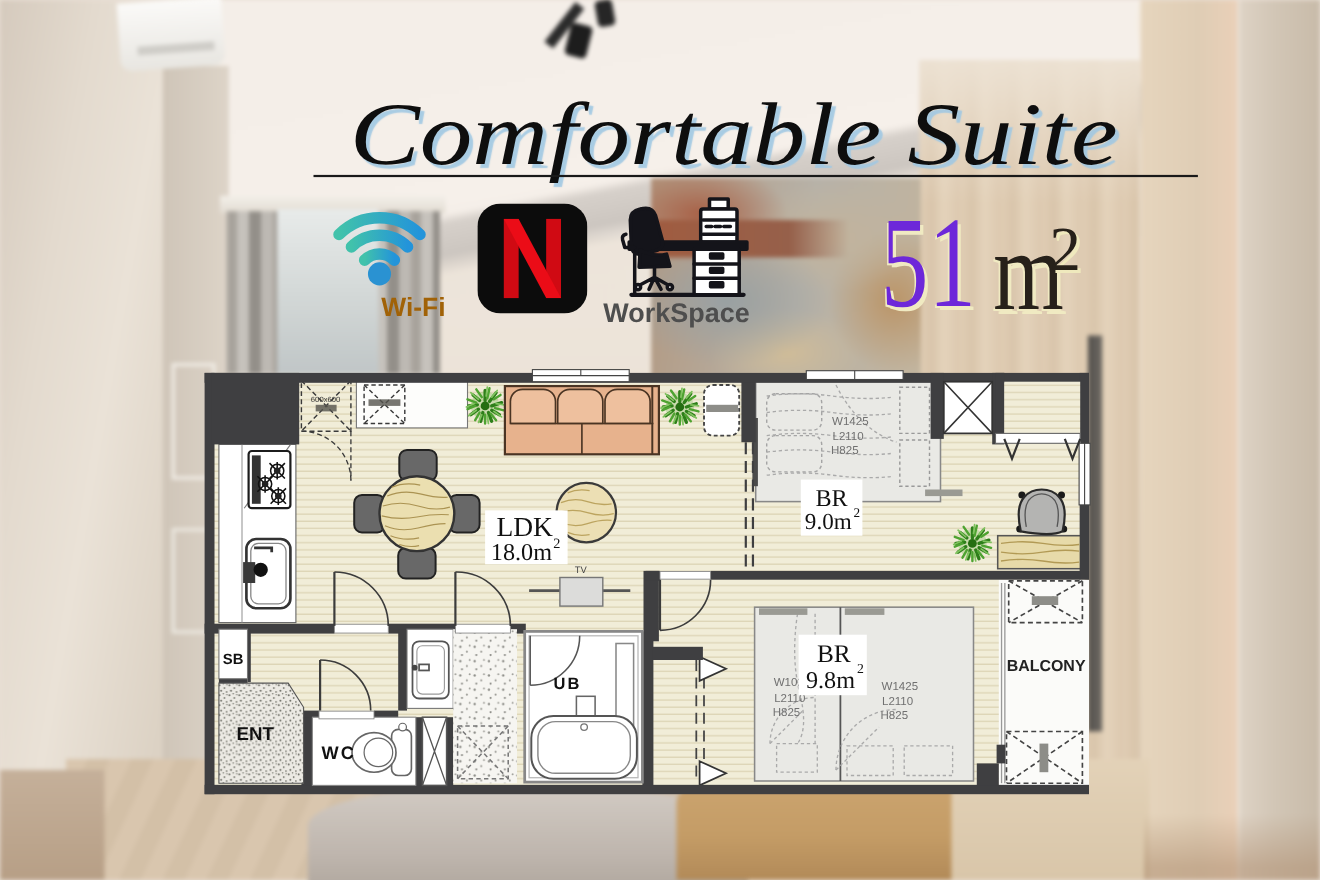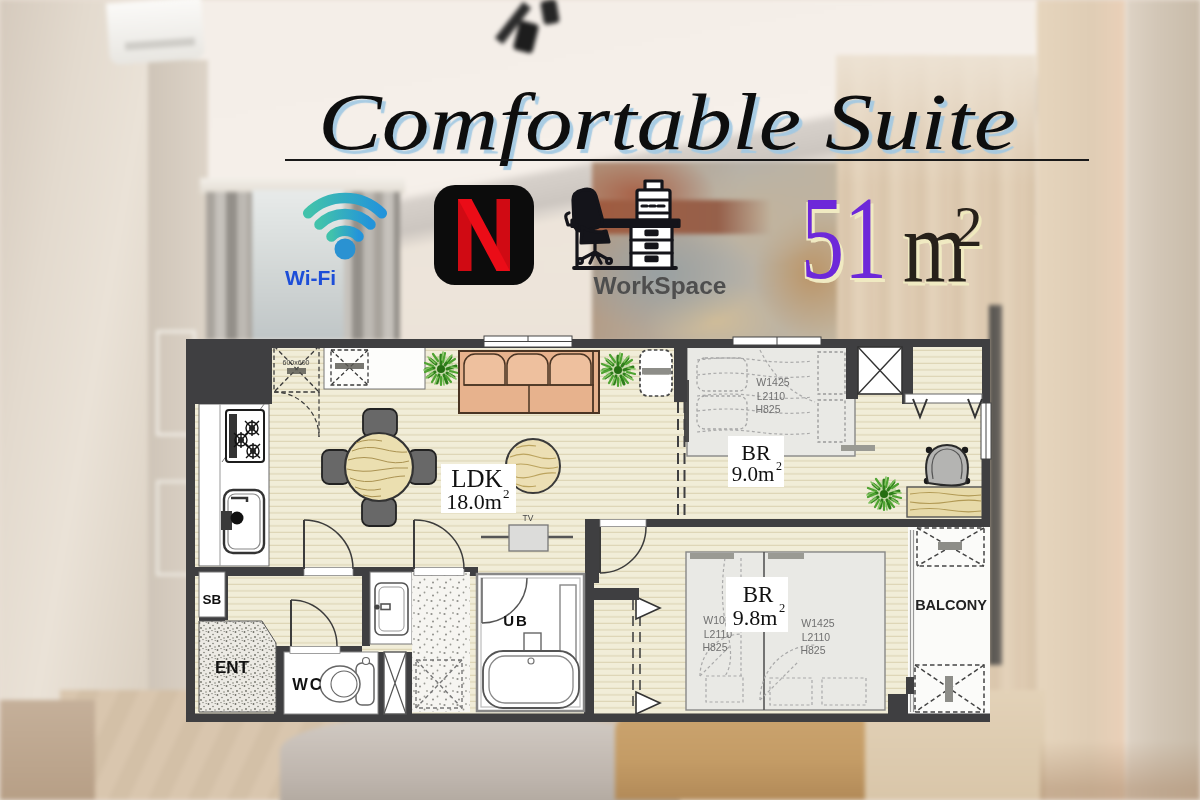--- a/index.html
+++ b/index.html
@@ -549,21 +549,21 @@
     </linearGradient>
   </defs>
   <g stroke="url(#wf)" fill="none" stroke-linecap="round">
     <path d="M 23.2 34.2 A 52 52 0 0 1 96.8 34.2" stroke-width="10.5"></path>
     <path d="M 34.5 45.5 A 36 36 0 0 1 85.5 45.5" stroke-width="10.5"></path>
     <path d="M 46.5 57.5 A 19 19 0 0 1 73.5 57.5" stroke-width="10.5"></path>
   </g>
   <circle cx="60" cy="70" r="10.5" fill="#2a92d2"></circle>
 </svg>
 
-<div class="abs" style="left:285px;top:266px;width:120px;text-align:left;font-size:21px;font-weight:bold;color:#1d4ed8;">Wi-Fi</div>
+<div class="abs" style="left:285px;top:266px;width:120px;text-align:right;font-size:24px;font-weight:bold;color:#a16207;">Wi-Fi</div>
 
 <svg class="abs" style="left:434px;top:185px" width="100" height="100" viewBox="0 0 100 100">
   <rect x="0" y="0" width="100" height="100" rx="21" fill="#0c0c0c"></rect>
   <g>
     <rect x="24" y="14" width="13.5" height="72" fill="#d00a13"></rect>
     <rect x="62.5" y="14" width="13.5" height="72" fill="#d00a13"></rect>
     <path d="M24 14 L37.5 14 L76 86 L62.5 86 Z" fill="#eb0c17"></path>
   </g>
 </svg>
 
@@ -592,21 +592,21 @@
     <path d="M27 49 q11 7 24 4 l3 11 l-28 1 Z" fill="#14141a"></path>
 
     <path d="M40 65 v9 M40 74 l-15 8 M40 74 l14 8 M40 74 l-5 11 M40 74 l6 11"></path>
     <circle cx="25" cy="83" r="2.4" fill="#fff"></circle>
     <circle cx="54" cy="83" r="2.4" fill="#fff"></circle>
 
     <path d="M14 35 q-4 1 -3 5 l2 7 h9"></path>
   </g>
 </svg>
 
-<div class="abs" style="left:585px;top:272px;width:150px;text-align:center;font-size:24.5px;font-weight:bold;color:#4e4e4e;">WorkSpace</div>
+<div class="abs" style="left:540px;top:272px;width:150px;text-align:center;font-size:24.5px;font-weight:bold;color:#4e4e4e;">WorkSpace</div>
 
 <div class="abs" style="left:801px;top:180px;font-family:'Liberation Serif',serif;color:#6d28d9;line-height:1;
   text-shadow:4px 4px 0 #f0eac2,-2px 2px 0 #f0eac2;white-space:nowrap;">
   <span style="display:inline-block;font-size:118px;transform:scaleX(0.73);transform-origin:0 0;">51</span></div>
 <div class="abs" style="left:903px;top:196px;font-family:'Liberation Serif',serif;color:#27211a;line-height:1;
   text-shadow:4px 4px 0 #f0eac2,-2px 2px 0 #f0eac2;">
   <span style="display:inline-block;font-size:103px;transform:scaleX(0.8);transform-origin:0 0;">m</span></div>
 <div class="abs" style="left:954px;top:198px;font-family:'Liberation Serif',serif;color:#27211a;line-height:1;
   text-shadow:3px 3px 0 #efe9bd;">
   <span style="font-size:57px;">2</span></div>

